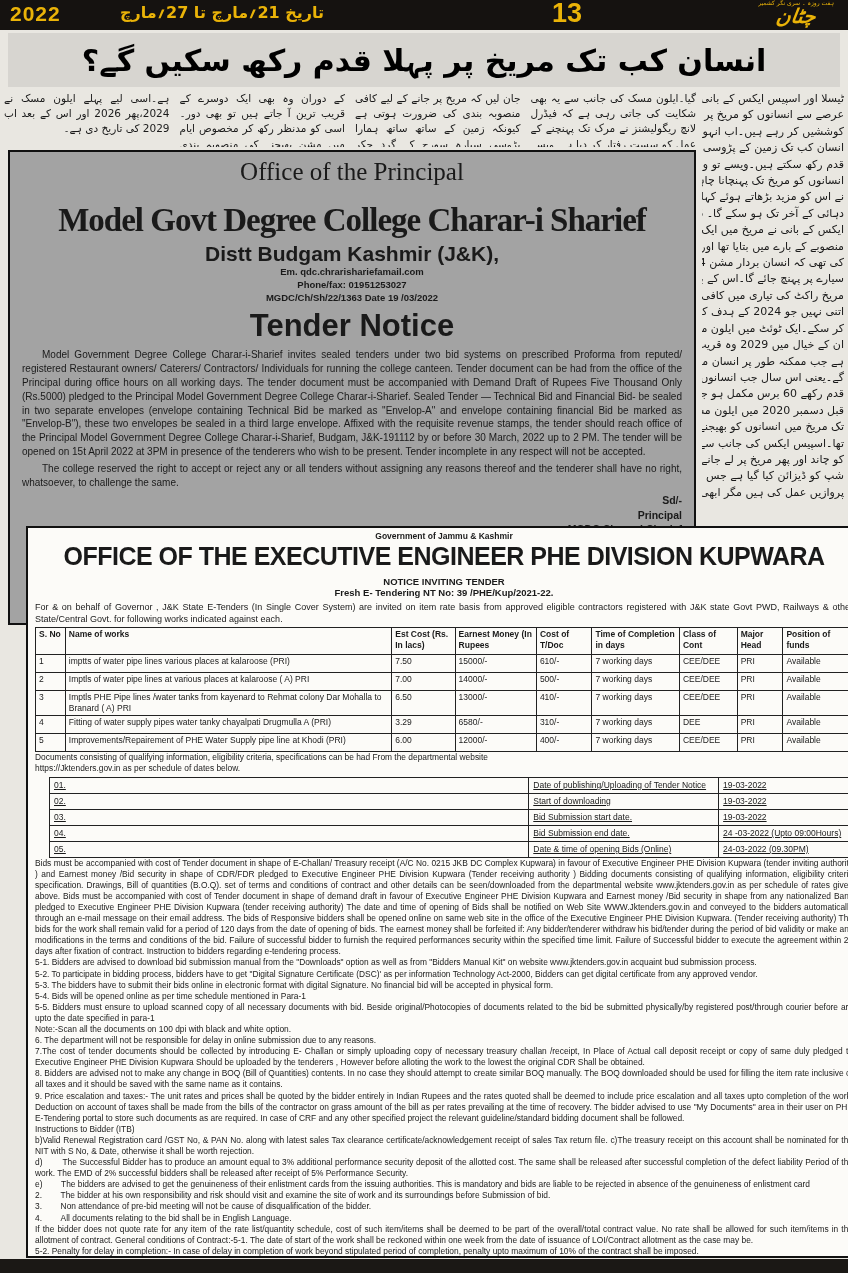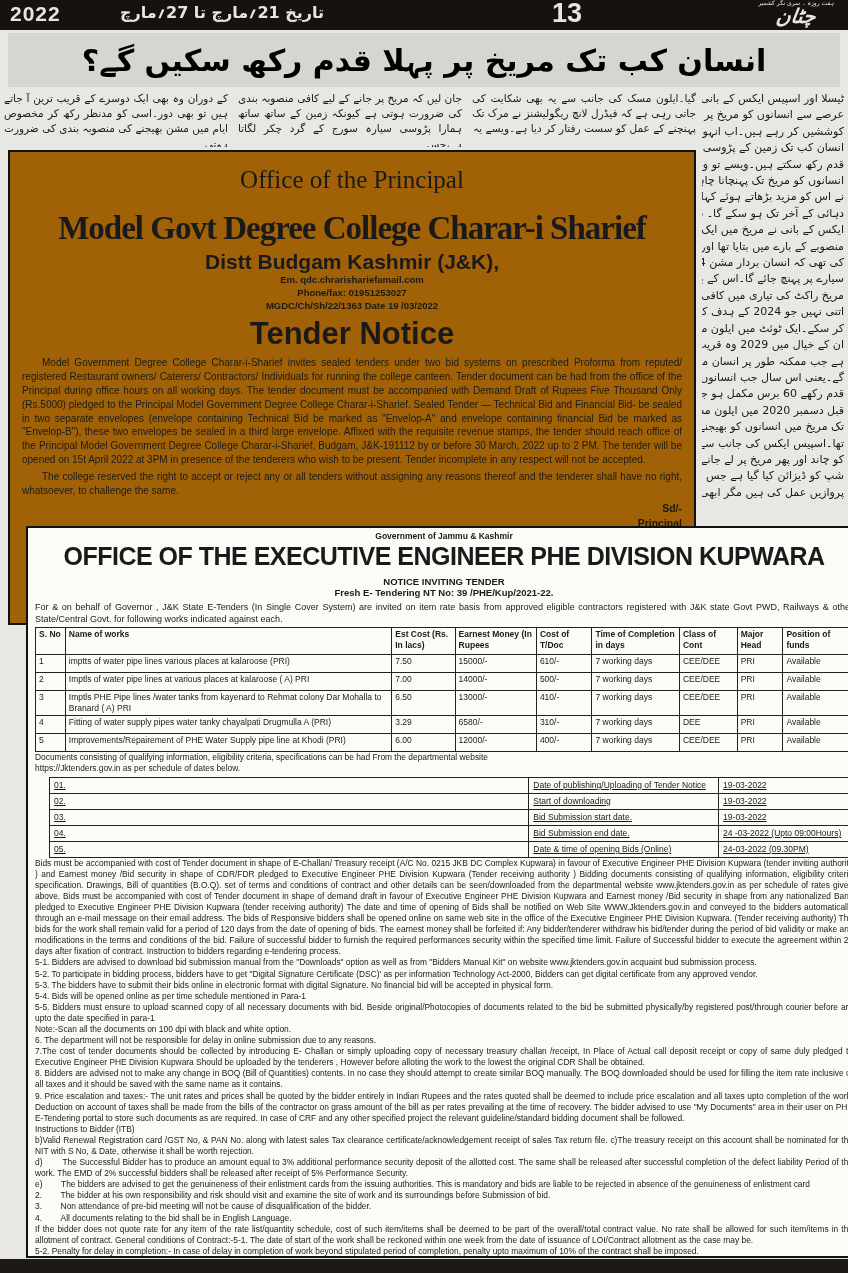--- a/index.html
+++ b/index.html
@@ -3,39 +3,39 @@
 <meta charset="utf-8">
 <style>
   html,body{margin:0;padding:0;}
   body{
     width:848px;height:1273px;position:relative;overflow:hidden;
     background:#e9e7e1;color:#1a1a1a;
     font-family:"Liberation Sans",sans-serif;
   }
   .urdu{font-family:"DejaVu Sans",sans-serif;direction:rtl;}
   
-  .masthead{position:absolute;left:0;top:0;width:848px;height:30px;background:#151210;color:#e5e5e5;}
+  .masthead{position:absolute;left:0;top:0;width:848px;height:30px;background:#151210;color:#eab308;}
   .masthead .year{position:absolute;left:10px;top:2px;font-size:21px;font-weight:bold;letter-spacing:1px;}
   .masthead .mdate{position:absolute;left:120px;top:3px;font-size:16px;font-weight:bold;}
   .masthead .pageno{position:absolute;left:552px;top:-2px;font-size:27px;font-weight:bold;}
   .masthead .logo{position:absolute;right:14px;top:0;text-align:center;line-height:1;}
   .masthead .logo .tag{font-size:6px;letter-spacing:1px;}
   .masthead .logo .word{font-size:20px;font-weight:bold;font-style:italic;transform:skewX(-8deg);}
   
   .headline-box{position:absolute;left:8px;top:33px;width:832px;height:54px;background:#d7d5d0;
     display:flex;align-items:center;justify-content:center;}
   .headline-box .h{font-size:30px;font-weight:bold;color:#000000;}
   
   .strip{position:absolute;left:4px;top:91px;width:692px;height:56px;display:flex;gap:10px;}
   .strip .col{flex:1;font-size:10.5px;line-height:1.45;text-align:justify;overflow:hidden;}
   .sidebar{position:absolute;left:702px;top:91px;width:142px;height:430px;overflow:hidden;}
   .sidebar .ln{font-size:11px;line-height:16.4px;white-space:nowrap;text-align:right;}
   
-  .college{position:absolute;left:8px;top:150px;width:688px;height:475px;background:#a16207;
-    border:2px solid #111;box-sizing:border-box;padding:12px 12px;text-align:center;overflow:hidden;}
+  .college{position:absolute;left:8px;top:150px;width:688px;height:475px;background:#a3a3a3;
+    border:2px solid #111;box-sizing:border-box;padding:4px 12px;text-align:center;overflow:hidden;}
   .college .office{font-family:"Liberation Serif",serif;font-size:25px;margin-top:2px;}
   .college .title{font-family:"Liberation Serif",serif;font-size:33px;font-weight:bold;letter-spacing:-1px;white-space:nowrap;margin-top:16px;}
   .college .distt{font-size:21px;font-weight:bold;margin-top:3px;}
   .college .small{font-size:9.5px;font-weight:bold;line-height:1.35;}
   .college .tn{font-size:31px;font-weight:bold;margin:4px 0 4px 0;}
   .college .para{font-size:10px;line-height:1.38;text-align:justify;text-indent:20px;margin:0 0 3px 0;}
   .college .sig{text-align:right;font-size:10.5px;font-weight:bold;line-height:1.35;margin-top:4px;}
   
   .phe{position:absolute;left:6px;top:526px;width:836px;height:732px;background:#fcfbf8;
     border:2px solid #111;box-sizing:border-box;padding:3px 7px;overflow:hidden;margin-left:20px;}
@@ -75,20 +75,21 @@
 </div>
 
 <div class="strip urdu">
 
     <div class="col">گیا۔ایلون مسک کی جانب سے یہ بھی شکایت کی جاتی رہی ہے کہ فیڈرل لانچ ریگولیشنز نے مرک تک پہنچنے کے عمل کو سست رفتار کر دیا ہے۔ویسے یہ</div>
 
     <div class="col">جان لیں کہ مریخ پر جانے کے لیے کافی منصوبہ بندی کی ضرورت ہوتی ہے کیونکہ زمین کے ساتھ ساتھ ہمارا پڑوسی سیارہ سورج کے گرد چکر لگاتا ہے،جس</div>
 
     <div class="col">کے دوران وہ بھی ایک دوسرے کے قریب ترین آ جاتے ہیں تو بھی دور۔اسی کو مدنظر رکھ کر مخصوص ایام میں مشن بھیجنے کی منصوبہ بندی کی ضرورت ہوتی</div>
 
+    <div class="col">ہے۔اسی لیے پہلے ایلون مسک نے 2024،پھر 2026 اور اس کے بعد اب 2029 کی تاریخ دی ہے۔</div>
   </div>
 
 <div class="sidebar urdu">
 
     <div class="ln">ٹیسلا اور اسپیس ایکس کے بانی ایلون مسک طویل</div>
 
     <div class="ln">عرصے سے انسانوں کو مریخ پر پہنچانے کے لیے</div>
 
     <div class="ln">کوششیں کر رہے ہیں۔اب انہوں نے بتایا کہ</div>
 

